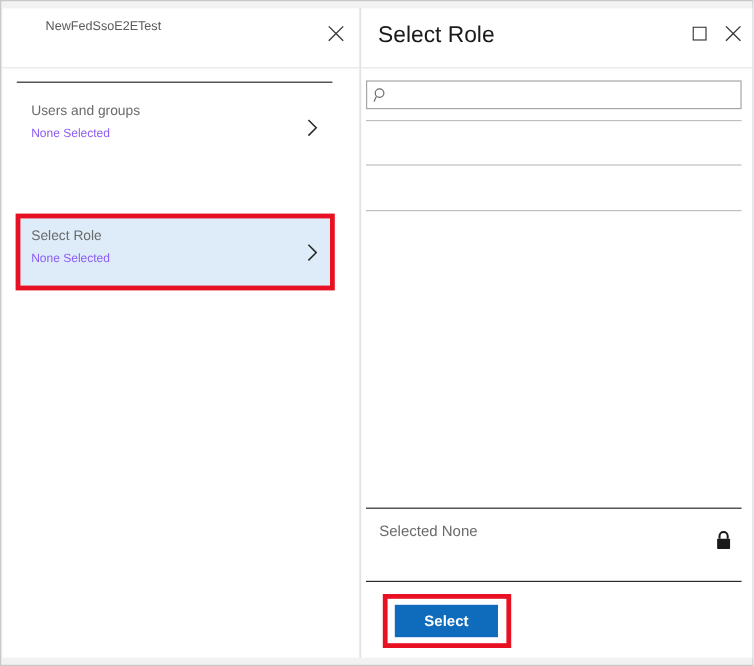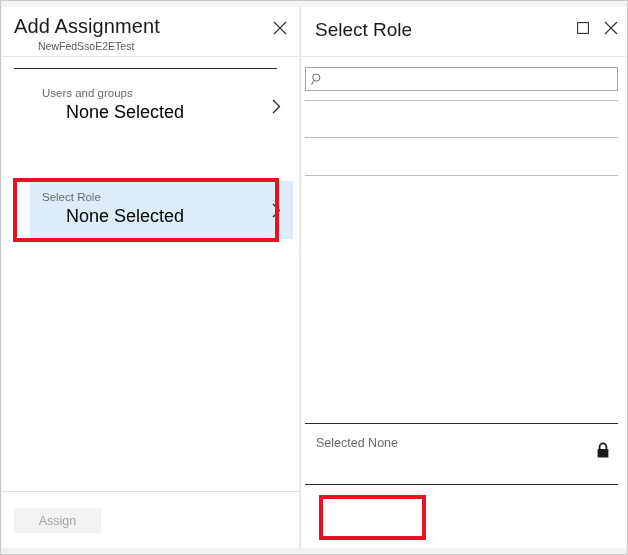--- a/index.html
+++ b/index.html
@@ -71,37 +71,36 @@
   #left-rule {
     position: absolute;
     left: 12px; top: 11px;
     width: 263px;
     height: 1px;
     background: #2b2b2b;
   }
 
   .form-row {
     position: absolute;
-    left: 28px;
+    left: 12px;
     width: 263px;
     height: 58px;
     padding: 8px 0 0 12px;
     cursor: pointer;
   }
   .form-row .row-label {
     font-size: 11.5px;
     color: #6b6b6b;
     line-height: 16px;
   }
   .form-row .row-value {
-    font-size: 18px;
-    color: #000000;
+    font-size: 10px;
+    color: #8b5cf6;
     line-height: 20px;
     margin-top: 1px;
-    margin-left: 24px;
   }
   .row-chevron {
     position: absolute;
     right: 10px;
     top: 50%;
     transform: translateY(-50%);
     width: 14px; height: 18px;
     display: flex; align-items: center; justify-content: center;
   }
 
@@ -251,21 +250,20 @@
   }
 </style>
 </head>
 <body>
 
 <div id="screen">
 
   <div id="left-blade">
 
     <div id="left-header">
-      <div id="left-title">Add Assignment</div>
       <div id="left-subtitle">NewFedSsoE2ETest</div>
 
       <div class="win-btn" id="left-close">
         <svg class="glyph-x" viewBox="0 0 14 14">
           <line x1="1" y1="1" x2="13" y2="13" stroke="#333" stroke-width="1.1"></line>
           <line x1="13" y1="1" x2="1" y2="13" stroke="#333" stroke-width="1.1"></line>
         </svg>
       </div>
     </div>
 
@@ -288,23 +286,20 @@
         <div class="row-chevron">
           <svg width="9" height="15" viewBox="0 0 9 15">
             <polyline points="1,1 7.5,7.5 1,14" fill="none" stroke="#2b2b2b" stroke-width="1.3"></polyline>
           </svg>
         </div>
       </div>
 
       <div id="hl-role"></div>
     </div>
 
-    <div id="left-footer">
-      <button id="assign-btn" disabled="">Assign</button>
-    </div>
   </div>
 
   <div id="blade-shadow"></div>
 
   <div id="right-blade">
 
     <div id="right-header">
       <div id="right-title">Select Role</div>
 
       <div class="win-btn" id="right-max">
@@ -339,16 +334,17 @@
     <div id="selected-strip">
       <div id="selected-label">Selected None</div>
       <span id="lock-icon">
         <svg width="14" height="17" viewBox="0 0 14 17">
           <path d="M3.6 7 V4.7 a3.4 3.4 0 0 1 6.8 0 V7" fill="none" stroke="#1a1a1a" stroke-width="1.7"></path>
           <rect x="1.6" y="6.9" width="10.8" height="8.6" rx="0.6" fill="#1a1a1a"></rect>
         </svg>
       </span>
     </div>
 
+    <button id="select-btn">Select</button>
     <div id="hl-select"></div>
   </div>
 
 </div>
 
 </body></html>

